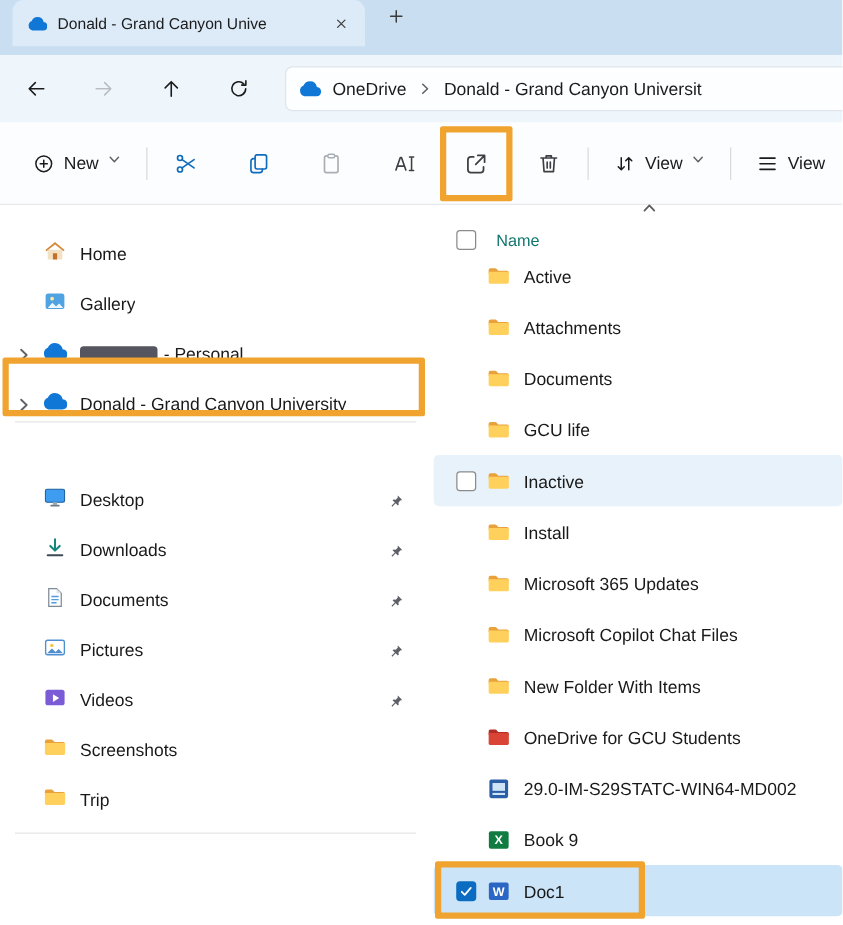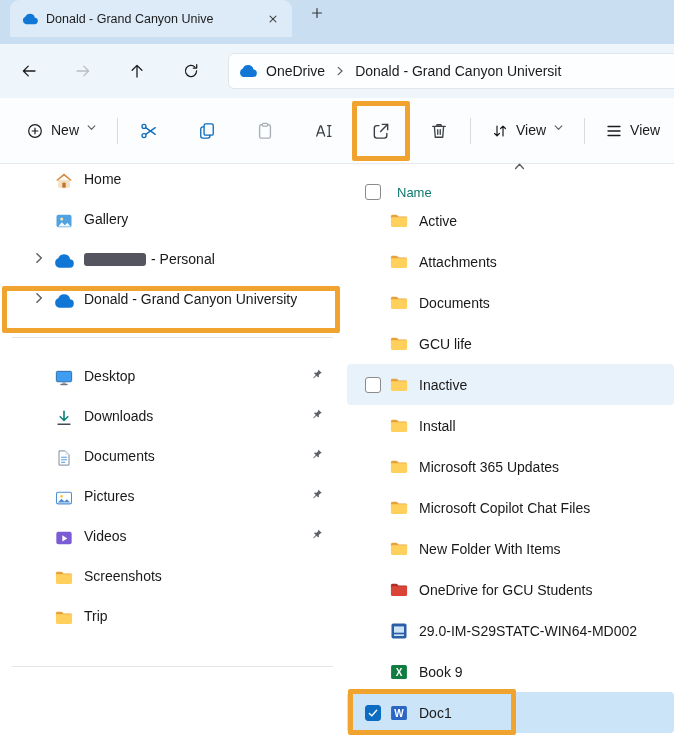--- a/index.html
+++ b/index.html
@@ -31,21 +31,21 @@
 .tb-btn{display:flex;gap:7px;padding:9px 10px;border-radius:5px;font-size:14px;color:#1b1b1b;flex:none}
 .tb-sep{width:1px;height:26px;background:#d9dcdf;margin:0 10px;flex:none}
 .tb-ico{width:42px;height:42px;display:flex;align-items:center;justify-content:center;border-radius:5px;color:#3c4045;flex:none;position:relative}
 .tb-ico + .tb-ico{margin-left:16px}
 .tb-ico.blue{color:#0f6cbd}
 .tb-ico.gray{color:#a9aeb4}
 
 
 .body{display:flex;height:576px}
 .sidebar{width:345px;flex:none;padding-top:7px;position:relative}
-.side-item{height:40px;display:flex;align-items:flex-start;padding:0 10px 0 32px;font-size:14px;color:#191919;position:relative;border-radius:5px}
+.side-item{height:40px;display:flex;align-items:flex-end;padding:0 10px 0 12px;font-size:14px;color:#191919;position:relative;border-radius:5px}
 .side-chev{width:14px;height:14px;color:#5f6368;flex:none}
 .side-chev.empty{visibility:hidden}
 .side-ico{width:20px;height:20px;margin:0 10px 0 8px;flex:none}
 .side-label{white-space:nowrap;overflow:hidden}
 .side-pin{width:13px;height:13px;margin-left:auto;margin-right:12px;flex:none;color:#5d6167}
 .side-sep{height:1px;background:#e5e5e5;margin:6px 12px 30px 12px}
 .side-sep.bottom{margin:18px 12px 0 12px}
 .redacted-bar{display:inline-block;width:62px;height:13px;background:#54555e;border-radius:3px;margin-right:5px;vertical-align:-2px}
 
 

